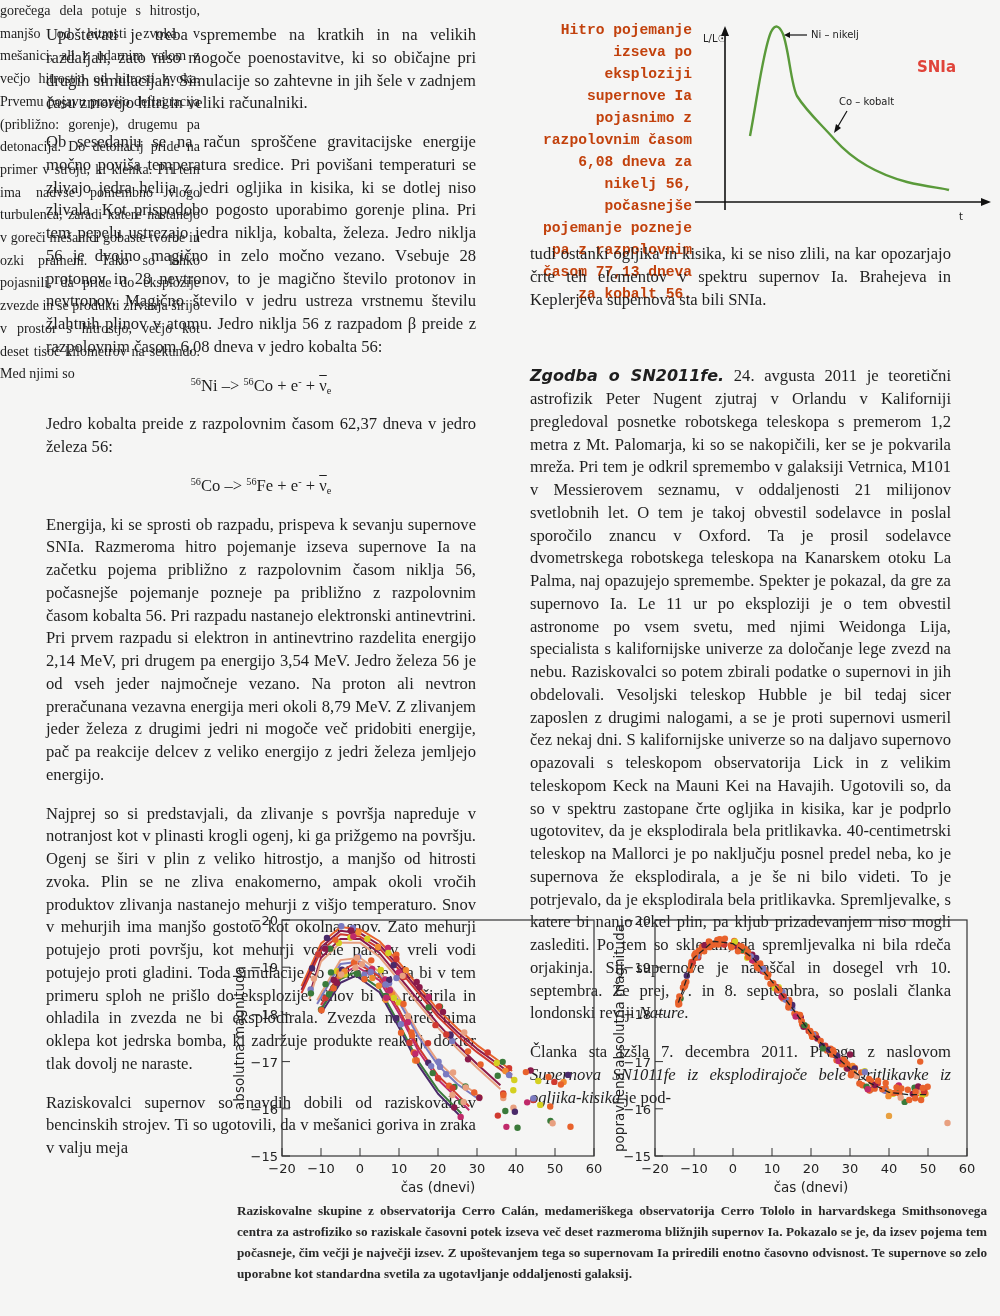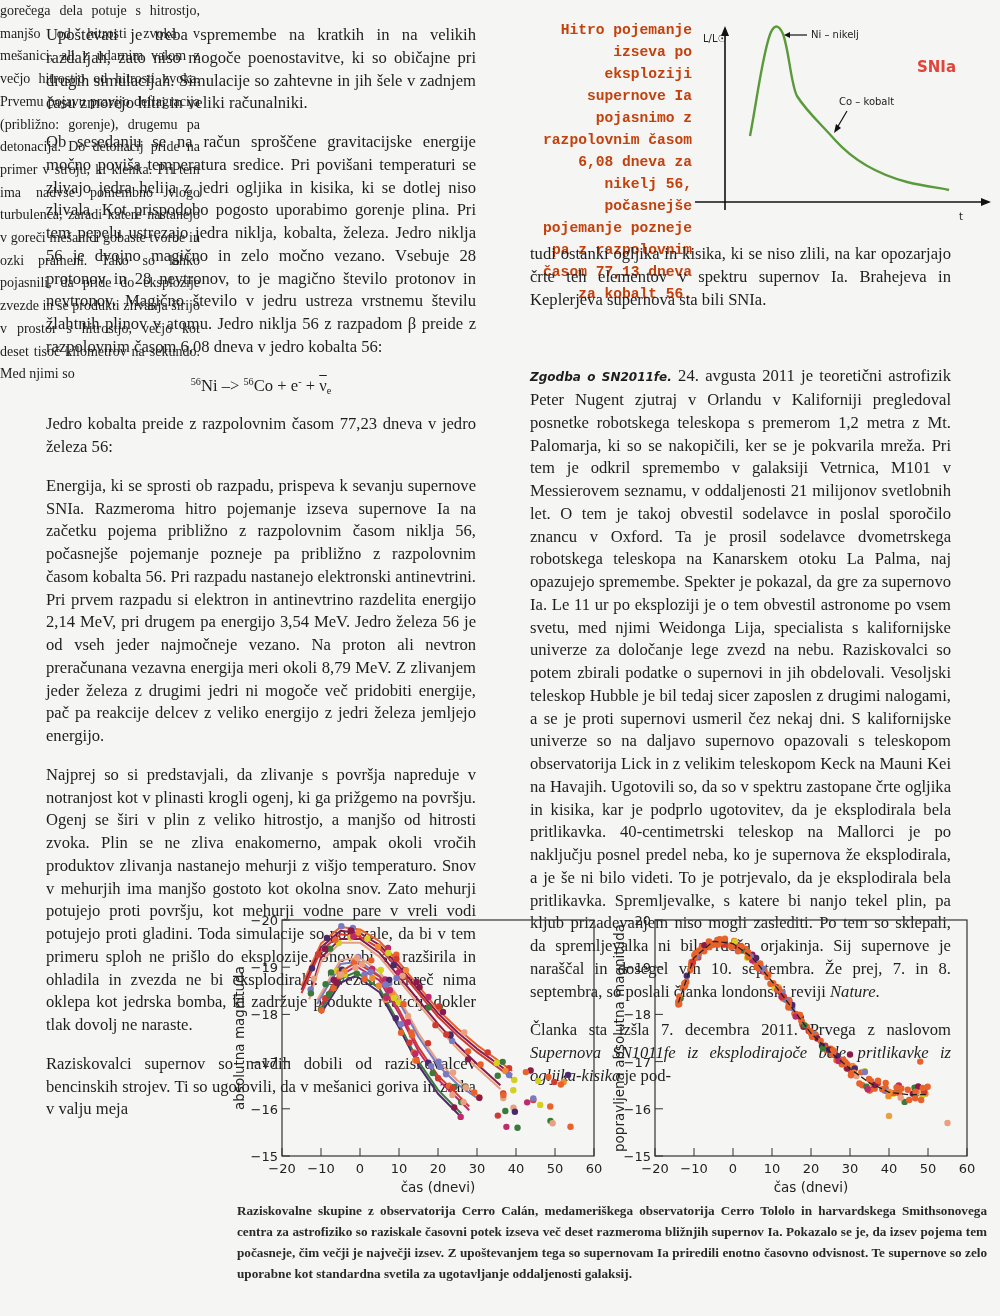--- a/index.html
+++ b/index.html
@@ -12,21 +12,21 @@
   .col { position:absolute; font-size:16.6px; line-height:22.75px; text-align:justify; }
   .col p { margin:16px; }
   .col .eq { text-align:center; }
   .col .gap { height:22px; }
   #left-col { left:30px; top:8px; width:462px; }
   #left-narrow { left:30px; top:895px; width:200px; font-size:14px; line-height:22.7px; text-align:justify; }
   #right-col { left:514px; top:227px; width:453px; }
   .sub { font-size:0.62em; vertical-align:0.55em; line-height:0; }
   .subl { font-size:0.62em; vertical-align:-0.25em; line-height:0; }
   .nubar { text-decoration:overline; }
-  .heading { font-family:"DejaVu Sans","Liberation Sans",sans-serif; font-weight:bold; font-style:italic; font-size:12px; }
+  .heading { font-family:"DejaVu Sans","Liberation Sans",sans-serif; font-weight:bold; font-style:italic; font-size:16px; }
   #top-caption {
     position:absolute; left:520px; top:19px; width:172px;
     font-family:Liberation Mono, monospace; font-weight:bold;
     font-size:14.6px; line-height:22px; text-align:right; color:#c2410c;
   }
   #top-chart { position:absolute; left:695px; top:10px; width:300px; height:210px; }
   #chart-left { position:absolute; left:228px; top:898px; width:382px; height:300px; }
   #chart-right { position:absolute; left:610px; top:898px; width:385px; height:300px; }
   #bottom-caption {
     position:absolute; left:237px; top:1200px; width:750px;
@@ -35,21 +35,22 @@
   }
   svg text { font-family:"DejaVu Sans","Liberation Sans",sans-serif; }
 </style>
 </head>
 <body>
 
 <div id="left-col" class="col">
   <p>Upoštevati je treba spremembe na kratkih in na velikih razdaljah, zato niso mogoče poenostavitve, ki so običajne pri drugih simulacijah. Simulacije so zahtevne in jih šele v zadnjem času zmorejo hitri in veliki računalniki.</p>
   <p>Ob sesedanju se na račun sproščene gravitacijske energije močno poviša temperatura sredice. Pri povišani temperaturi se zlivajo jedra helija z jedri ogljika in kisika, ki se dotlej niso zlivala. Kot prispodobo pogosto uporabimo gorenje plina. Pri tem pepelu ustrezajo jedra niklja, kobalta, železa. Jedro niklja 56 je dvojno magično in zelo močno vezano. Vsebuje 28 protonov in 28 nevtronov, to je magično število protonov in nevtronov. Magično število v jedru ustreza vrstnemu številu žlahtnih plinov v atomu. Jedro niklja 56 z razpadom β preide z razpolovnim časom 6,08 dneva v jedro kobalta 56:</p>
   <p class="eq"><span class="sub">56</span><span>Ni</span><span> –&gt; </span><span class="sub">56</span><span>Co</span><span> + e</span><span class="sub">-</span><span> + </span><span class="nubar">ν</span><span class="subl">e</span></p>
-  <p>Jedro kobalta preide z razpolovnim časom 77,23 dneva v jedro železa 56:</p>
+  <p>Jedro kobalta preide z razpolovnim časom 62,37 dneva v jedro železa 56:</p>
+  <p class="eq"><span class="sub">56</span><span>Co</span><span> –&gt; </span><span class="sub">56</span><span>Fe</span><span> + e</span><span class="sub">-</span><span> + </span><span class="nubar">ν</span><span class="subl">e</span></p>
   <p>Energija, ki se sprosti ob razpadu, prispeva k sevanju supernove SNIa. Razmeroma hitro pojemanje izseva supernove Ia na začetku pojema približno z razpolovnim časom niklja 56, počasnejše pojemanje pozneje pa približno z razpolovnim časom kobalta 56. Pri razpadu nastanejo elektronski antinevtrini. Pri prvem razpadu si elektron in antinevtrino razdelita energijo 2,14 MeV, pri drugem pa energijo 3,54 MeV. Jedro železa 56 je od vseh jeder najmočneje vezano. Na proton ali nevtron preračunana vezavna energija meri okoli 8,79 MeV. Z zlivanjem jeder železa z drugimi jedri ni mogoče več pridobiti energije, pač pa reakcije delcev z veliko energijo z jedri železa jemljejo energijo.</p>
   <p>Najprej so si predstavjali, da zlivanje s površja napreduje v notranjost kot v plinasti krogli ogenj, ki ga prižgemo na površju. Ogenj se širi v plin z veliko hitrostjo, a manjšo od hitrosti zvoka. Plin se ne zliva enakomerno, ampak okoli vročih produktov zlivanja nastanejo mehurji z višjo temperaturo. Snov v mehurjih ima manjšo gostoto kot okolna snov. Zato mehurji potujejo proti površju, kot mehurji vodne pare v vreli vodi potujejo proti gladini. Toda simulacije so pokazale, da bi v tem primeru sploh ne prišlo do eksplozije. Snov bi se razširila in ohladila in zvezda ne bi eksplodirala. Zvezda namreč nima oklepa kot jedrska bomba, ki zadržuje produkte reakcij, dokler tlak dovolj ne naraste.</p>
   <p>Raziskovalci supernov so navdih dobili od raziskovalcev bencinskih strojev. Ti so ugotovili, da v mešanici goriva in zraka v valju meja</p>
 </div>
 
 <div id="left-narrow">
   <p style="margin:0">gorečega dela potuje s hitrostjo, manjšo od hitrosti zvoka v mešanici, ali z udarnim valom z večjo hitrostjo od hitrosti zvoka. Prvemu pojavu pravijo deflagracija (približno: gorenje), drugemu pa detonacija. Do detonacij pride na primer v stroju, ki klenka. Pri tem ima nadvse pomembno vlogo turbulenca, zaradi katere nastanejo v goreči mešanici gobaste tvorbe in ozki prameni. Tako so lahko pojasnili, da pride do eksplozije zvezde in se produkti zlivanja širijo v prostor s hitrostjo, večjo kot deset tisoč kilometrov na sekundo. Med njimi so</p>
 </div>
 
 <div id="top-caption">Hitro pojemanje izseva po eksploziji supernove Ia pojasnimo z razpolovnim časom 6,08 dneva za nikelj 56, počasnejše pojemanje pozneje pa z razpolovnim časom 77,13 dneva za kobalt 56.</div>

